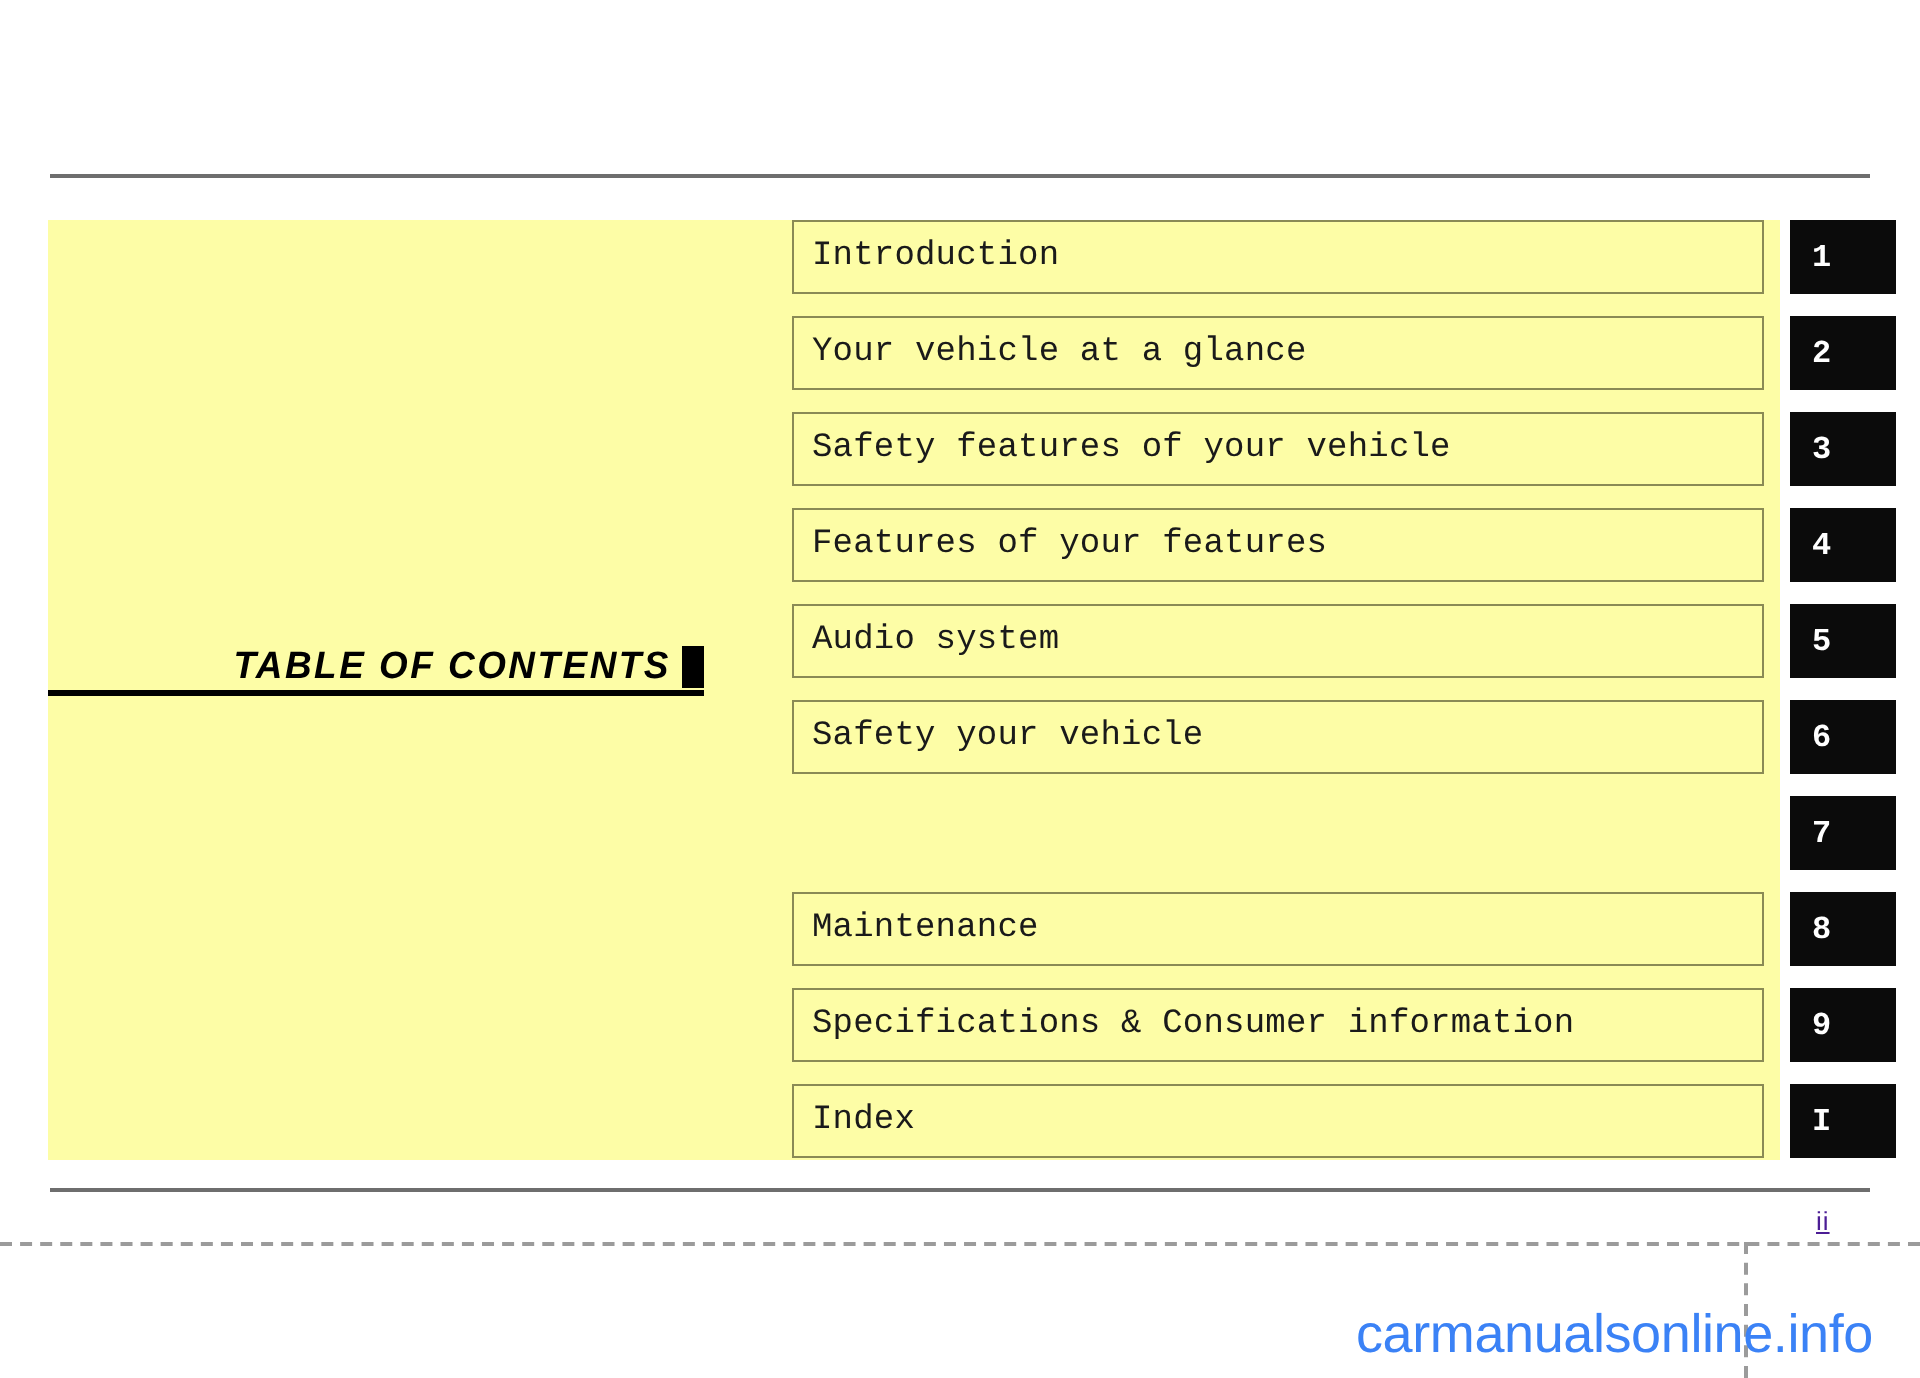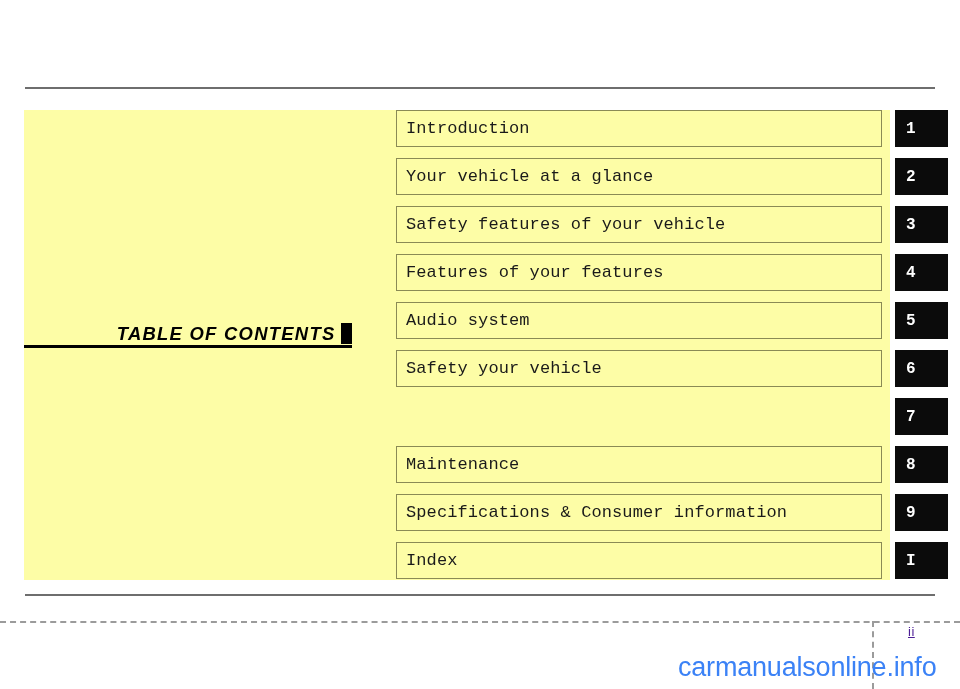--- a/index.html
+++ b/index.html
@@ -155,21 +155,21 @@
     position: absolute;
     left: 872px;
     top: 621px;
     width: 0;
     height: 68px;
     border-left: 2px dashed #9b9b9b;
   }
   .page-number {
     position: absolute;
     left: 908px;
-    top: 624px;
+    top: 603px;
     font-size: 13px;
     color: #4c1d95;
     letter-spacing: 0.5px;
     text-decoration: underline;
   }
   .watermark {
     position: absolute;
     left: 678px;
     top: 652px;
     font-size: 27px;

